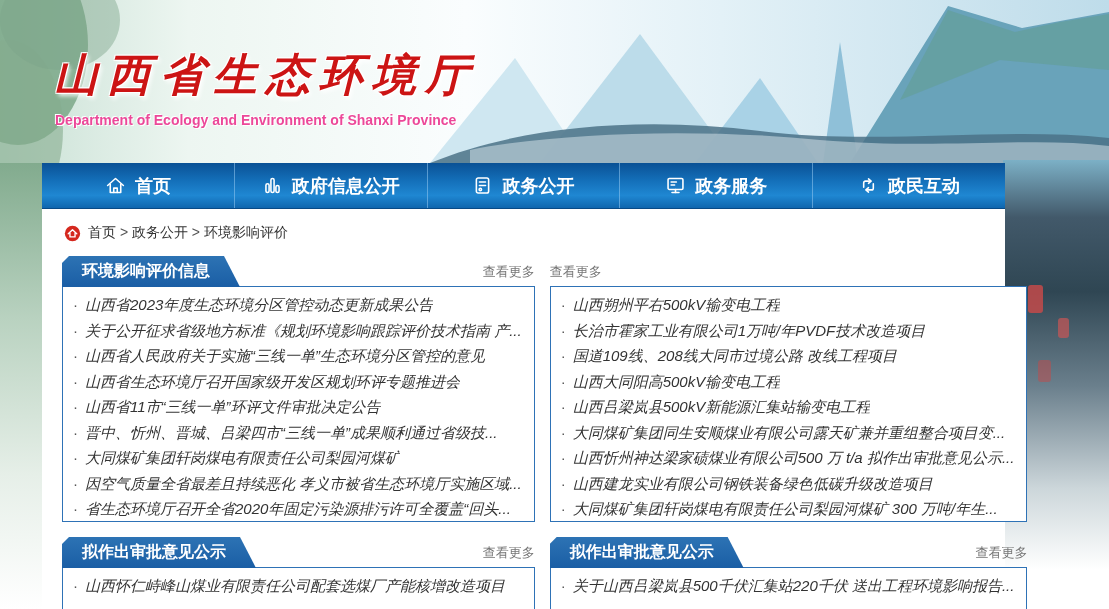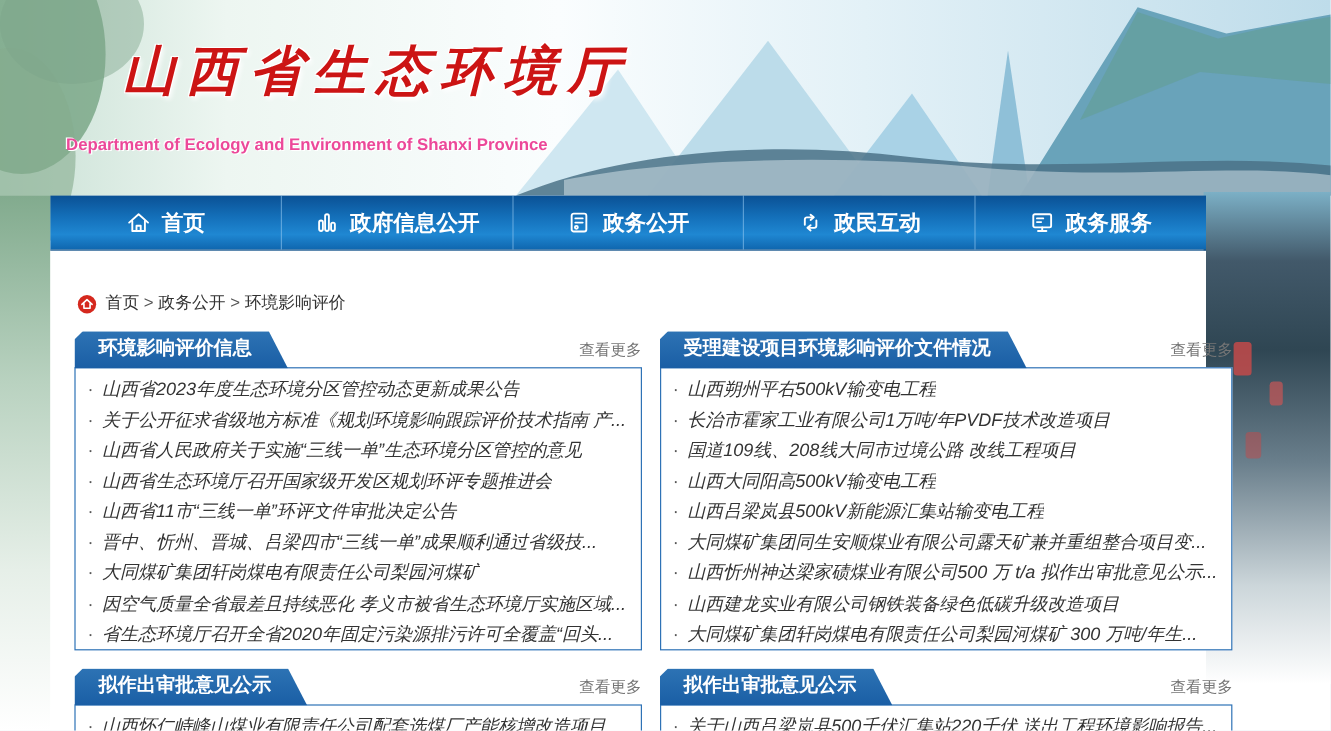--- a/index.html
+++ b/index.html
@@ -5,26 +5,25 @@
   * { margin:0; padding:0; box-sizing:border-box; }
   body { font-family:"Liberation Sans", sans-serif; background:#dfe9ee; }
   .page { position:relative; width:1109px; height:609px; overflow:hidden; background:#fff; }
 
   
   .bg-svg { position:absolute; inset:0; z-index:0; }
 
   
   .banner { position:absolute; left:0; top:0; width:1109px; height:163px; z-index:1; }
   .site-title {
-    position:absolute; left:54px; top:30px;
+    position:absolute; left:54px; top:46px;
     font-family:"DejaVu Serif", serif; font-weight:bold; font-style:italic;
     font-size:44px; letter-spacing:9px; color:#cc1414;
     text-shadow:1px 1px 0 #fff, -1px -1px 0 #fff, 1px -1px 0 #fff, -1px 1px 0 #fff, 2px 3px 4px rgba(255,255,255,.9);
     white-space:nowrap;
-    margin-left:48px;
   }
   .site-subtitle {
     position:absolute; left:55px; top:84px;
     font-size:14px; font-weight:bold; color:#ec4899;
     text-shadow:1px 1px 0 #fff, -1px -1px 0 #fff;
     white-space:nowrap;
     margin-top:28px;
   }
 
   
@@ -42,21 +41,21 @@
   .nav-item:last-child { border-right:none; }
   .nav-icon { width:21px; height:21px; flex:0 0 auto; }
 
   
   .content {
     position:absolute; left:42px; top:209px; width:963px; height:400px; z-index:2;
     background:#fff; padding:0 16px 0 20px;
   }
   .breadcrumb {
     display:flex; align-items:center; gap:7px;
-    padding:15px 0 13px 2px; font-size:14px; color:#333;margin-top:20px;
+    padding:15px 0 13px 2px; font-size:14px; color:#333;
   }
   .crumb { cursor:pointer; }
   .crumb-sep { color:#555; }
 
   .panel-grid {
     display:grid; grid-template-columns:1fr 1fr; column-gap:15px; row-gap:14px;
   }
   .panel-header { display:flex; justify-content:space-between; align-items:flex-end; height:31px; }
   .panel-tab {
     display:inline-block; position:relative; top:1px;
@@ -162,37 +161,37 @@
       <svg class="nav-icon" viewBox="0 0 24 24" fill="none" stroke="#fff" stroke-width="1.8" stroke-linecap="round" stroke-linejoin="round">
         <rect x="5" y="3.5" width="14" height="17" rx="2"></rect>
           <path d="M8.5 8 H15.5"></path>
           <path d="M8.5 12 H15.5"></path>
           <circle cx="9.5" cy="16.5" r="1.4"></circle>
       </svg>
       <span>政务公开</span>
     </div>
     <div class="nav-item">
       <svg class="nav-icon" viewBox="0 0 24 24" fill="none" stroke="#fff" stroke-width="1.8" stroke-linecap="round" stroke-linejoin="round">
-        <path d="M6.5 14 V9 A2 2 0 0 1 8.5 7 H14"></path>
-          <path d="M12 4.5 L15 7 L12 9.5"></path>
-        <path d="M17.5 10 V15 A2 2 0 0 1 15.5 17 H10"></path>
-          <path d="M12 14.5 L9 17 L12 19.5"></path>
-      </svg>
-      <span>政民互动</span>
-    </div>
-    <div class="nav-item">
-      <svg class="nav-icon" viewBox="0 0 24 24" fill="none" stroke="#fff" stroke-width="1.8" stroke-linecap="round" stroke-linejoin="round">
         <rect x="3.5" y="4" width="17" height="12.5" rx="1.5"></rect>
           <path d="M7 8 H13"></path>
           <path d="M7 11.5 H11"></path>
           <path d="M12 16.5 V20"></path>
           <path d="M8 20 H16"></path>
       </svg>
       <span>政务服务</span>
     </div>
+    <div class="nav-item">
+      <svg class="nav-icon" viewBox="0 0 24 24" fill="none" stroke="#fff" stroke-width="1.8" stroke-linecap="round" stroke-linejoin="round">
+        <path d="M6.5 14 V9 A2 2 0 0 1 8.5 7 H14"></path>
+          <path d="M12 4.5 L15 7 L12 9.5"></path>
+        <path d="M17.5 10 V15 A2 2 0 0 1 15.5 17 H10"></path>
+          <path d="M12 14.5 L9 17 L12 19.5"></path>
+      </svg>
+      <span>政民互动</span>
+    </div>
   </nav>
 
   <main class="content">
 
     <div class="breadcrumb">
       <svg class="home-badge" viewBox="0 0 20 20">
         <circle cx="10" cy="10" r="9" fill="#d5281e"></circle>
         <path d="M5 10.2 L10 5.6 L15 10.2 M7 9.6 V14 H13 V9.6" fill="none" stroke="#fff" stroke-width="1.6" stroke-linecap="round" stroke-linejoin="round"></path>
       </svg>
       <span id="crumb-container"><span class="crumb">首页</span><span class="crumb-sep"> &gt; </span><span class="crumb">政务公开</span><span class="crumb-sep"> &gt; </span><span class="crumb">环境影响评价</span></span>
@@ -242,21 +241,20 @@
               <li>
                 <span class="bullet">·</span>
                 <span class="item-text">省生态环境厅召开全省2020年固定污染源排污许可全覆盖“回头...</span>
               </li>
             </ul>
         </div>
       </section>
 
       <section>
         <div class="panel-header">
-          <span class="panel-tab">受理建设项目环境影响评价文件情况</span>
           <span class="more-link">查看更多</span>
         </div>
         <div class="panel-box box-tall">
           <ul>
               <li>
                 <span class="bullet">·</span>
                 <span class="item-text">山西朔州平右500kV输变电工程</span>
               </li>
               <li>
                 <span class="bullet">·</span>

